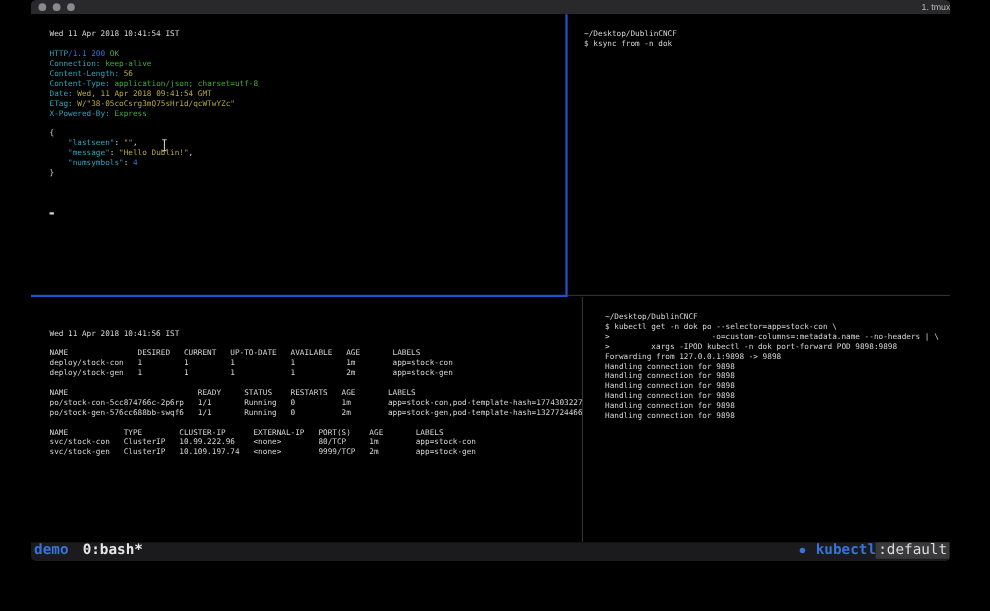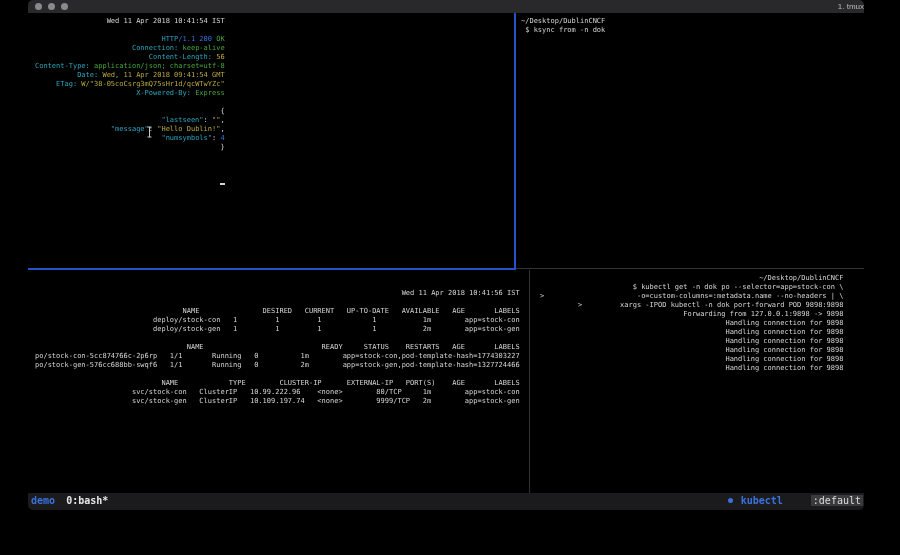--- a/index.html
+++ b/index.html
@@ -9,21 +9,21 @@
           border-radius:5px;overflow:hidden;}
   
   .titlebar{position:absolute;left:0;top:0;width:100%;height:13px;background:var(--titlebar_bg);}
   .lights{position:absolute;left:7px;top:3px;display:flex;gap:6px;}
   .light{width:7px;height:7px;border-radius:50%;background:var(--traffic_light);display:inline-block;}
   .title{position:absolute;left:0;top:1px;width:100%;text-align:right;color:var(--title_text);
          font-family:"Liberation Sans", sans-serif;font-size:8px;line-height:11px;}
   
   .terminal{position:absolute;left:0;top:13px;width:836px;height:480px;background:#000;}
   .pane{position:absolute;}
-  .pane pre{margin:2px;font-size:7px;text-align:right;}
+  .pane pre{margin:12px;font-size:7px;}
   .tline{height:9px;line-height:9px;white-space:pre;font-size:7px;}
   .c-white{color:var(--white);}
   .c-cyan{color:var(--cyan);}
   .c-green{color:var(--green);}
   .c-yellow{color:var(--yellow);}
   .c-blue{color:var(--blue);}
   .cursor{display:inline-block;width:4.2px;height:2.5px;background:var(--white);}
   .p-top-left{left:5px;top:2px;}
   .p-top-right{left:491px;top:2px;}
   .p-bottom-left{left:5px;top:274px;}
@@ -31,28 +31,28 @@
   
   .bd{position:absolute;background:var(--inactive_border);}
   .bd-v-top{left:486px;top:0;width:2px;height:256px;background:var(--active_border);}
   .bd-h-left{left:0;top:255px;width:488px;height:2px;background:var(--active_border);}
   .bd-h-right{left:488px;top:255px;width:348px;height:1px;}
   .bd-v-bottom{left:501px;top:257px;width:1px;height:223px;}
   
   .ibeam{position:absolute;left:118px;top:110px;width:7px;height:12px;}
   
   .statusbar{position:absolute;left:0;top:493px;width:100%;height:29px;background:var(--status_bg);
-             font-size:10px;line-height:15px;}
+             font-size:13px;line-height:15px;}
   .sb-session{color:var(--accent_blue);margin-left:3px;font-weight:bold;}
   .sb-window{color:#e6e6e6;font-weight:bold;margin-left:5px;}
   .sb-right{position:absolute;right:1px;top:0;height:16px;line-height:15px;}
   .k8s-dot{display:inline-block;width:5px;height:5px;border-radius:50%;background:var(--accent_blue);
            margin-right:2px;vertical-align:1px;}
   .sb-context{color:var(--accent_blue);font-weight:bold;}
-  .sb-namespace{color:#dcdcdc;background:var(--chip_bg);padding:0 2px;margin-left:28px;}
+  .sb-namespace{color:#dcdcdc;background:var(--chip_bg);padding:0 2px;}
 </style>
 </head>
 <body>
 
 <div class="screen">
   <div class="window">
 
     <div class="titlebar">
       <div class="lights">
         <span class="light"></span>

